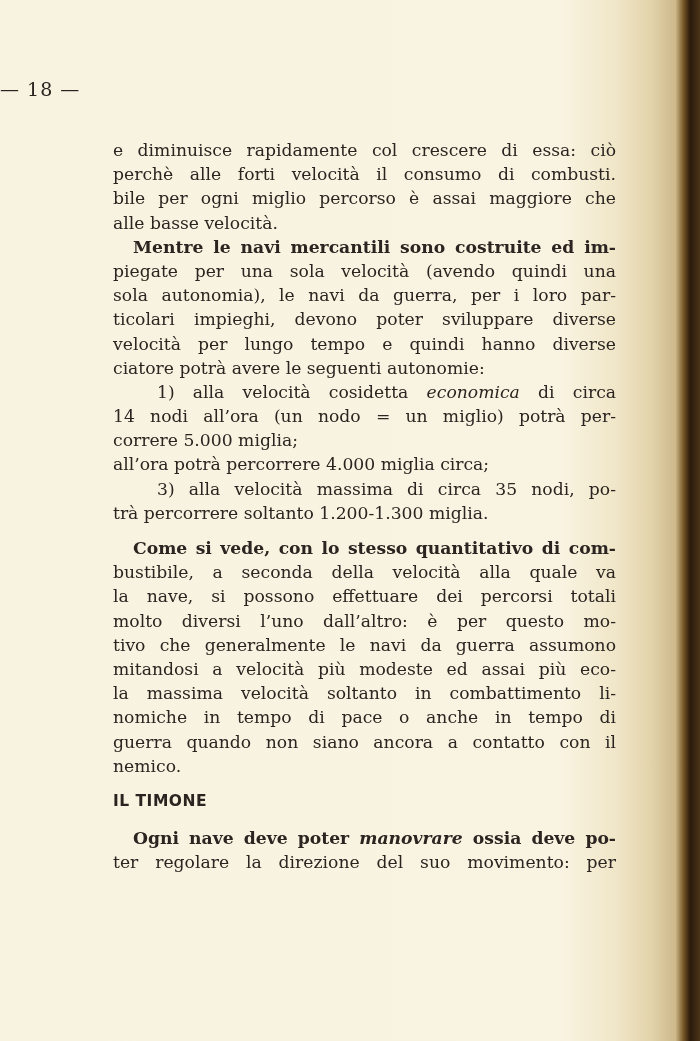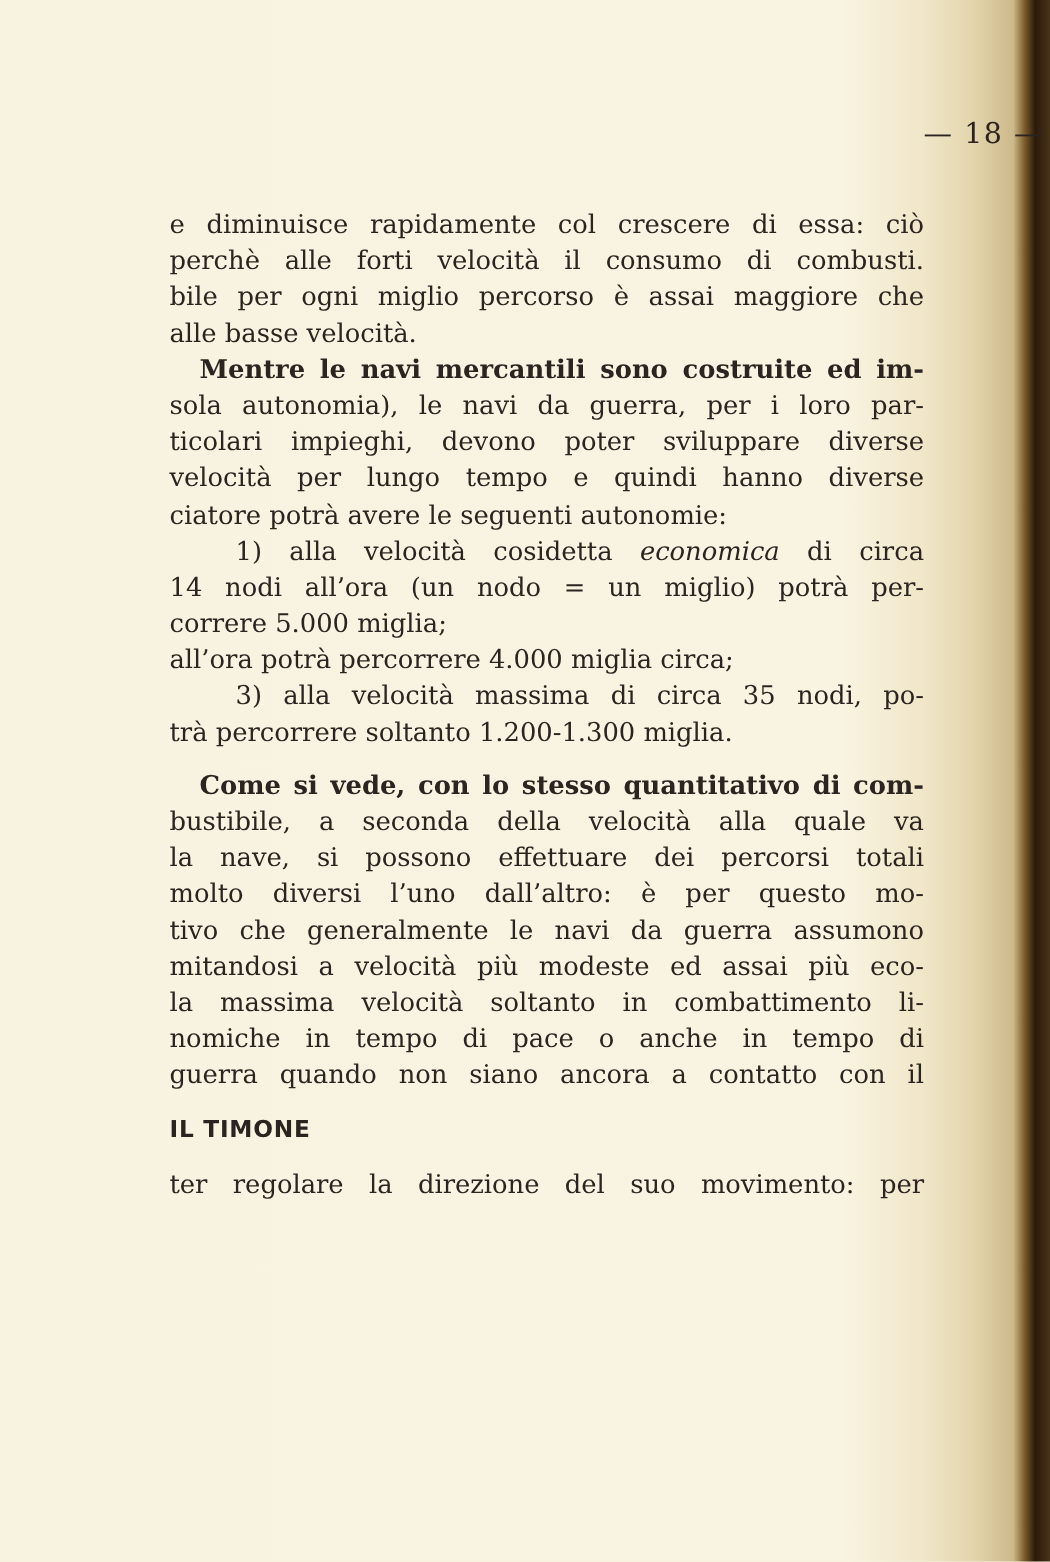--- a/index.html
+++ b/index.html
@@ -6,21 +6,21 @@
     body {
       width: 700px; height: 1041px; overflow: hidden;
       background: #f7f1dc;
       position: relative;
     }
     .page {
       position: absolute; left: 0; top: 0; width: 700px; height: 1041px;
       background: linear-gradient(to right, #f8f3e0 0%, #f9f4e2 80%, #f0e6c8 88%, #e2d3aa 93%, #cdb98a 96.5%, #7a5a2a 97.6%, #2a1a0a 98.6%, #4a3418 100%);
     }
     .folio {
-      position: absolute; top: 78px; left: 0; width: 696px; text-align: right;
+      position: absolute; top: 78px; left: 0; width: 696px; text-align: left;
       font-family: "DejaVu Serif", serif; font-size: 19px; color: #2a2320;
       letter-spacing: 1px;
     }
     .text {
       position: absolute; left: 113px; top: 138px; width: 503px;
       font-family: "DejaVu Serif", serif; font-size: 17.2px; line-height: 24.2px;
       color: #2b2420;
     }
     .line { display: block; white-space: nowrap; text-align: justify; text-align-last: justify; height: 24.2px; }
     .line.last { text-align-last: left; }
@@ -44,20 +44,21 @@
 
     <div>
       <span class="line">e diminuisce rapidamente col crescere di essa: ciò</span>
       <span class="line">perchè alle forti velocità il consumo di combusti.</span>
       <span class="line">bile per ogni miglio percorso è assai maggiore che</span>
       <span class="line last">alle basse velocità.</span>
     </div>
 
     <div>
       <span class="line indent">Mentre le navi mercantili sono costruite ed im-</span>
+      <span class="line">piegate per una sola velocità (avendo quindi una</span>
       <span class="line">sola autonomia), le navi da guerra, per i loro par-</span>
       <span class="line">ticolari impieghi, devono poter sviluppare diverse</span>
       <span class="line">velocità per lungo tempo e quindi hanno diverse</span>
       <span class="line last">ciatore potrà avere le seguenti autonomie:</span>
     </div>
 
     <div>
       <span class="line indent2"><span>1) alla velocità cosidetta </span><em>economica</em><span> di circa</span></span>
       <span class="line">14 nodi all’ora (un nodo = un miglio) potrà per-</span>
       <span class="line last">correre 5.000 miglia;</span>
@@ -70,21 +71,23 @@
     <div>
       <span class="line indent">Come si vede, con lo stesso quantitativo di com-</span>
       <span class="line">bustibile, a seconda della velocità alla quale va</span>
       <span class="line">la nave, si possono effettuare dei percorsi totali</span>
       <span class="line">molto diversi l’uno dall’altro: è per questo mo-</span>
       <span class="line">tivo che generalmente le navi da guerra assumono</span>
       <span class="line">mitandosi a velocità più modeste ed assai più eco-</span>
       <span class="line">la massima velocità soltanto in combattimento li-</span>
       <span class="line">nomiche in tempo di pace o anche in tempo di</span>
       <span class="line">guerra quando non siano ancora a contatto con il</span>
+      <span class="line last">nemico.</span>
     </div>
 
     <div class="heading">IL TIMONE</div>
 
     <div>
+      <span class="line indent"><span>Ogni nave deve poter </span><em>manovrare</em><span> ossia deve po-</span></span>
       <span class="line">ter regolare la direzione del suo movimento: per</span>
     </div>
   </div>
 </div>
 
 </body></html>

